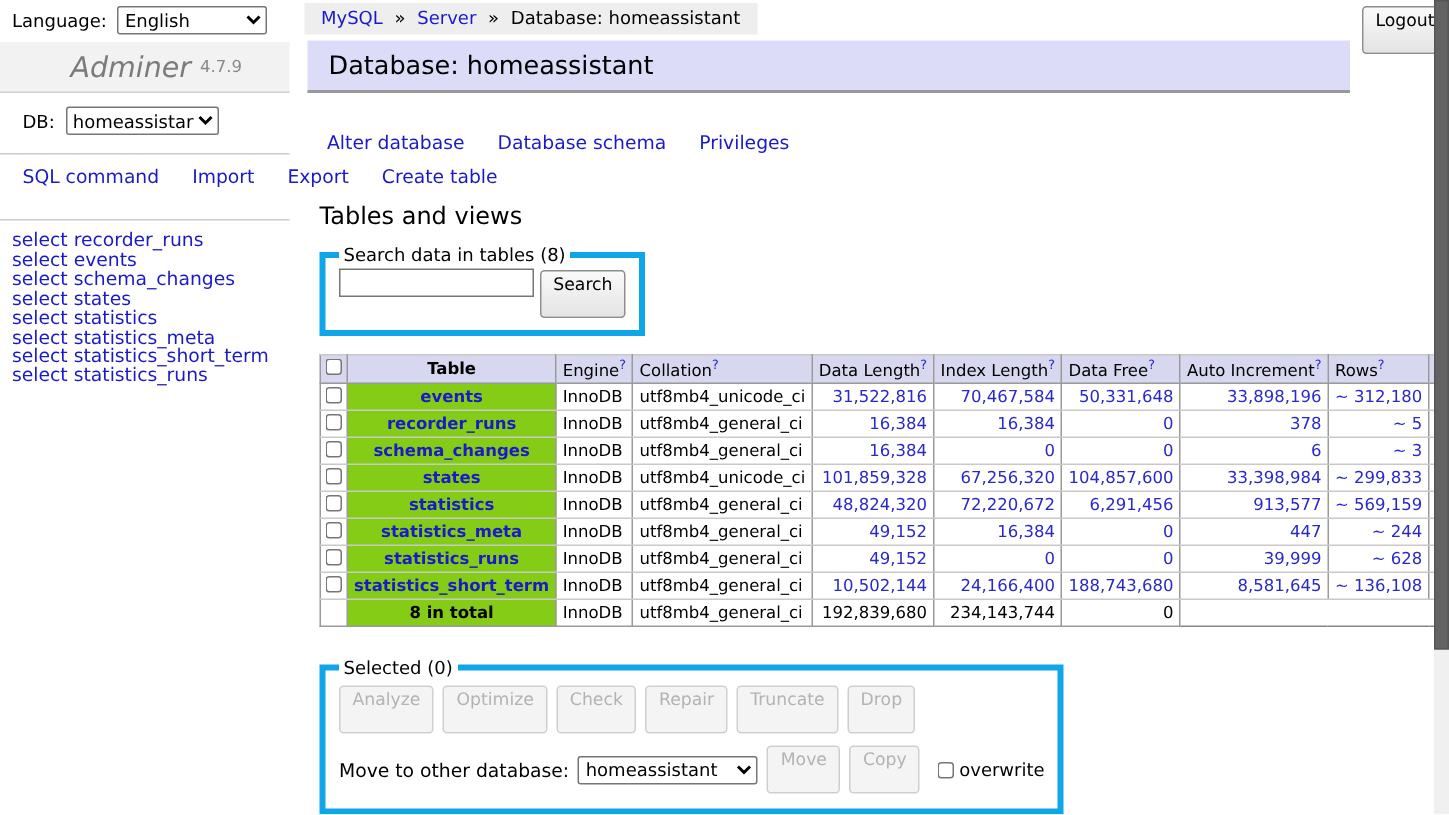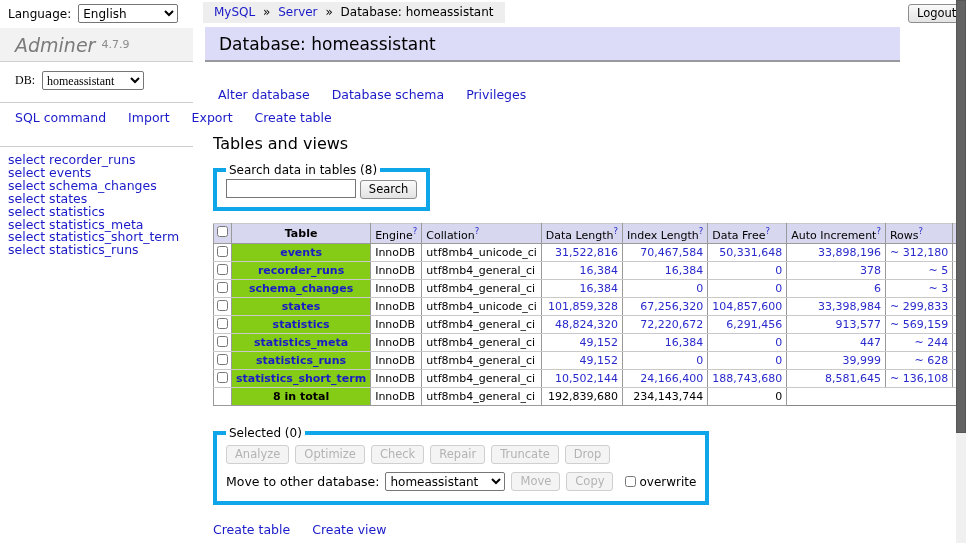--- a/index.html
+++ b/index.html
@@ -15,36 +15,36 @@
   .lang-row { position:absolute; top:4px; left:8px; display:flex; align-items:center; gap:7px; font-size:12px; }
   select { font-family:inherit; font-size:12px; height:19px; border:1px solid #767676; border-radius:2px; background:#fff; }
   .lang-select { width:100px; }
 
   .breadcrumb { position:absolute; top:2px; left:203px; background:#eeeeee; padding:3px 11px 4px; font-size:12px; white-space:nowrap; }
   .breadcrumb .sep { color:#000; margin:0 4px; }
   .breadcrumb .current { color:#000; }
 
   .btn {
     font-family:inherit; font-size:11.5px; color:#000;
-    padding:1px 8px 2px; border:1px solid #8d8d8d; border-radius:3px;
+    padding:1px 8px 15px; border:1px solid #8d8d8d; border-radius:3px;
     background:linear-gradient(#fafafa,#e3e3e3); cursor:pointer;
   }
   .btn-disabled {
     color:#b3b3b3; border-color:#cfcfcf; background:#f4f4f4; cursor:default;
   }
   .logout-btn { position:absolute; top:4px; left:908px; }
 
   
   .sidebar-header { position:absolute; top:28px; left:0; width:193px; height:34px;
     background:#f2f2f2; border-bottom:1px solid #d0d0d0; display:flex; align-items:baseline; padding:0 0 0 15px; }
   .sidebar-header { align-items:center; }
-  .app-name { font-style:italic; color:#7b7b7b; font-size:19px; margin-right:6px; }
+  .app-name { font-style:italic; color:#7b7b7b; font-size:19px; margin-right:6px;margin-left:32px; }
   .app-version { color:#8a8a8a; font-size:11px; }
 
-  .db-row { position:absolute; top:71px; left:15px; display:flex; align-items:center; gap:7px;font-family:Liberation Serif, serif; }
+  .db-row { position:absolute; top:71px; left:15px; display:flex; align-items:center; gap:7px; }
   .db-select { width:102px; }
   .sb-divider { position:absolute; left:0; width:193px; border-bottom:1px solid #cccccc; height:0; }
   .sb-div1 { top:102px; } .sb-div2 { top:146px; }
 
   .sidebar-actions { position:absolute; top:110px; left:15px; width:168px; font-size:12.5px; line-height:15px; }
   .sidebar-actions a { margin-right:16px; white-space:nowrap; }
 
   .table-list { position:absolute; top:154px; left:8px; font-size:12.5px; }
   .table-list a { display:block; line-height:12.9px; white-space:nowrap; }
 

